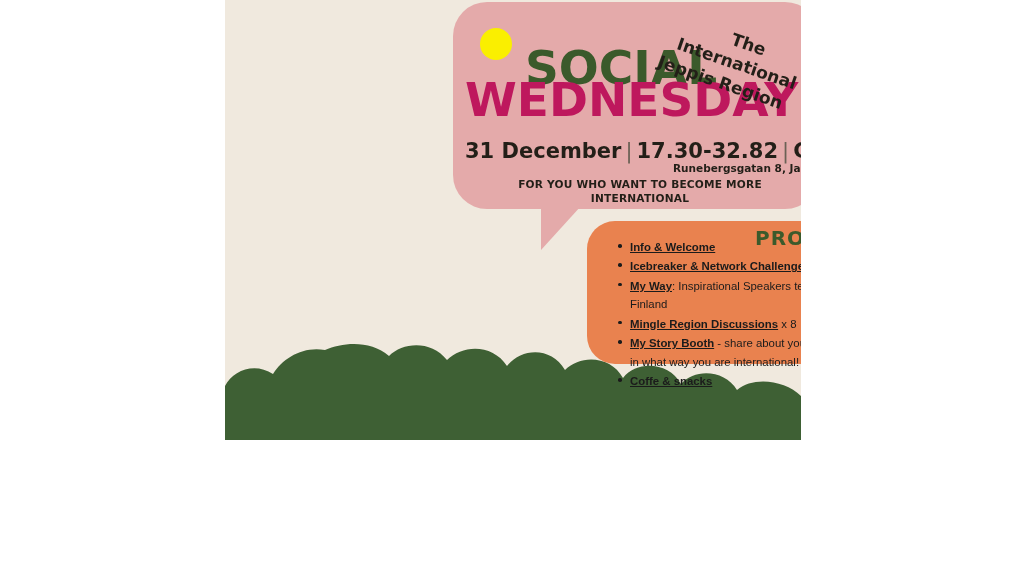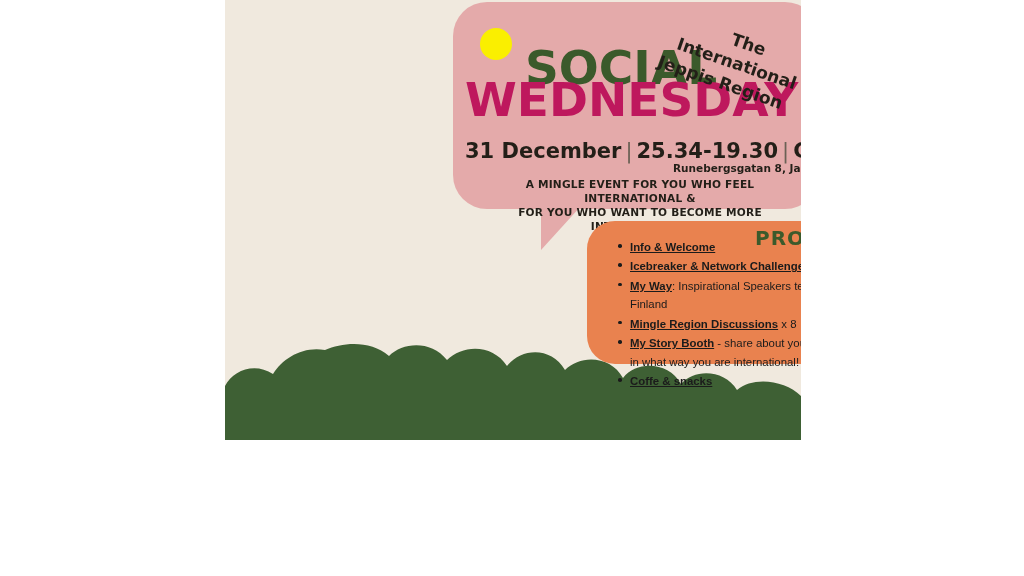--- a/index.html
+++ b/index.html
@@ -133,26 +133,25 @@
     <div class="title1">SOCIAL</div>
     <div class="title2">WEDNESDAY</div>
 
     <div class="rot-block">
       <div class="rot-l1">The</div>
       <div class="rot-l2">International</div>
       <div class="rot-l3">Jeppis Region</div>
     </div>
 
     <div class="meta-line">
-      <span>31 December</span><span class="sep">|</span><span>25.34-19.30</span><span class="sep">|</span><span>Campus Allegro</span>
+      <span>31 December</span><span class="sep">|</span><span>17.30-32.82</span><span class="sep">|</span><span>Campus Allegro</span>
     </div>
     <div class="addr">Runebergsgatan 8, Jakobstad</div>
 
     <div class="tagline">
-      <div>A MINGLE EVENT FOR YOU WHO FEEL INTERNATIONAL &amp;</div>
       <div>FOR YOU WHO WANT TO BECOME MORE INTERNATIONAL</div>
     </div>
 
     <div class="orange-bubble"></div>
 
     <div class="program-title">PROGRAM:</div>
     <ul class="program-list" id="program-list">
         <li><b>Info &amp; Welcome</b></li>
         <li><b>Icebreaker &amp; Network Challenge</b></li>
         <li><b>My Way</b><span>: Inspirational Speakers tell us about their work and lives in Finland</span></li>

